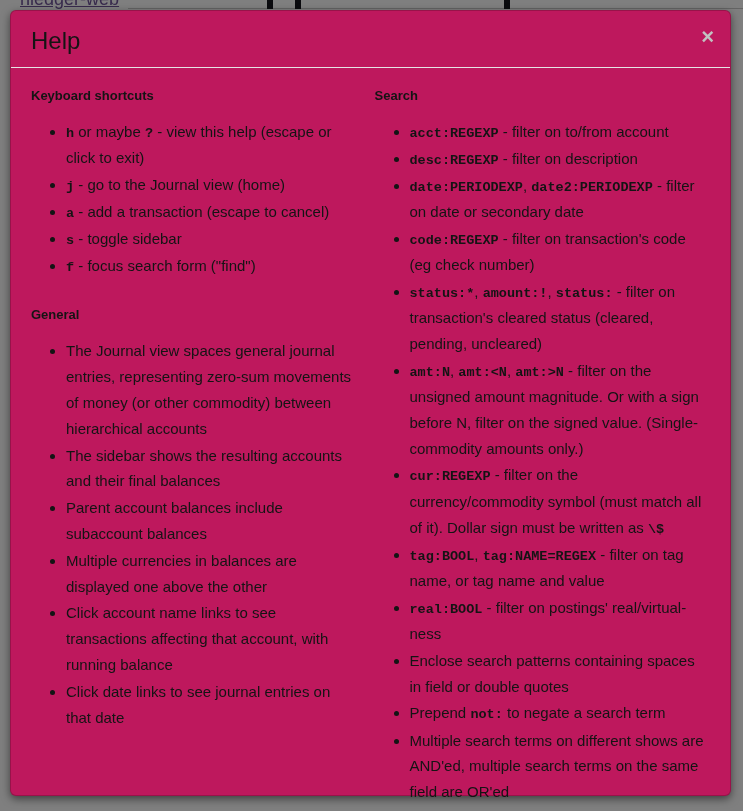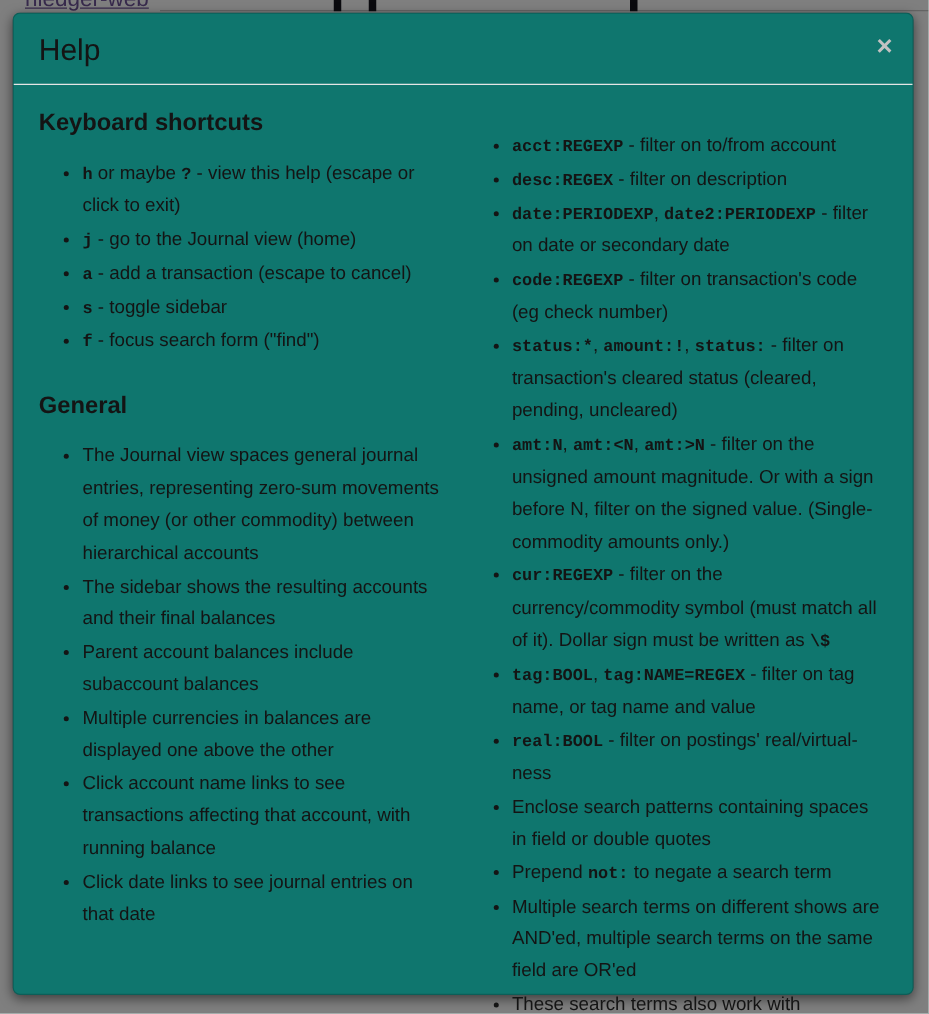--- a/index.html
+++ b/index.html
@@ -21,21 +21,21 @@
   .navbar-rule { position:absolute; top:8px; left:128px; right:0; height:1px; background:#c8c8c8; }
   .heading-stem { position:absolute; top:0; height:9px; width:6px; background:#15151c; }
   .stem-1 { left:267px; } .stem-2 { left:295px; } .stem-3 { left:504px; }
 
   .backdrop { position:absolute; inset:0; background:rgba(0,0,0,0.5); }
 
   
   .modal {
     position:absolute; left:10px; top:10px;
     width:721px; height:786px; box-sizing:border-box;
-    background:#0f766e;
+    background:#be185d;
     border:1px solid rgba(0,0,0,0.2);
     border-radius:6px;
     box-shadow:0 3px 9px rgba(0,0,0,0.5);
   }
   .modal-header {
     position:relative;
     padding:16px 15px 12px 20px;
     border-bottom:1px solid #e5e5e5;
   }
   .modal-title { margin:0; font-size:24px; font-weight:400; line-height:1.15; color:#141414; }
@@ -44,21 +44,21 @@
     font-size:22px; font-weight:700; line-height:1;
     color:#c2c2c2; cursor:pointer; user-select:none;
     font-family:"Liberation Sans", sans-serif;
   }
 
   .modal-body { padding:20px 20px 0 20px; display:flex; }
   .col { width:50%; box-sizing:border-box; }
   .col-left  { padding-right:16px; }
   .col-right { padding-left:4px; }
 
-  .section-heading { margin:0; font-size:19px; font-weight:700; color:#141414; }
+  .section-heading { margin:0; font-size:13px; font-weight:700; color:#141414; }
   .section-heading.spaced { margin-top:28px; }
 
   ul.help-list {
     margin:16px 0 22px;
     padding-left:35px;
     list-style:disc outside;
   }
   ul.help-list li {
     font-size:15px; line-height:1.72; color:#141414;
     margin:0 0 1px 0;
@@ -101,23 +101,24 @@
       <ul class="help-list">
           <li>The Journal view spaces general journal entries, representing zero-sum movements of money (or other commodity) between hierarchical accounts</li>
           <li>The sidebar shows the resulting accounts and their final balances</li>
           <li>Parent account balances include subaccount balances</li>
           <li>Multiple currencies in balances are displayed one above the other</li>
           <li>Click account name links to see transactions affecting that account, with running balance</li>
           <li>Click date links to see journal entries on that date</li>
         </ul>
     </div>
     <div class="col col-right">
+      <h2 class="section-heading">Search</h2>
       <ul class="help-list">
           <li><code>acct:REGEXP</code> - filter on to/from account</li>
-          <li><code>desc:REGEX</code> - filter on description</li>
+          <li><code>desc:REGEXP</code> - filter on description</li>
           <li><code>date:PERIODEXP</code>, <code>date2:PERIODEXP</code> - filter on date or secondary date</li>
           <li><code>code:REGEXP</code> - filter on transaction's code (eg check number)</li>
           <li><code>status:*</code>, <code>amount:!</code>, <code>status:</code> - filter on transaction's cleared status (cleared, pending, uncleared)</li>
           <li><code>amt:N</code>, <code>amt:&lt;N</code>, <code>amt:&gt;N</code> - filter on the unsigned amount magnitude. Or with a sign before N, filter on the signed value. (Single-commodity amounts only.)</li>
           <li><code>cur:REGEXP</code> - filter on the currency/commodity symbol (must match all of it). Dollar sign must be written as <code>\$</code></li>
           <li><code>tag:BOOL</code>, <code>tag:NAME=REGEX</code> - filter on tag name, or tag name and value</li>
           <li><code>real:BOOL</code> - filter on postings' real/virtual-ness</li>
           <li>Enclose search patterns containing spaces in field or double quotes</li>
           <li>Prepend <code>not:</code> to negate a search term</li>
           <li>Multiple search terms on different shows are AND'ed, multiple search terms on the same field are OR'ed</li>

